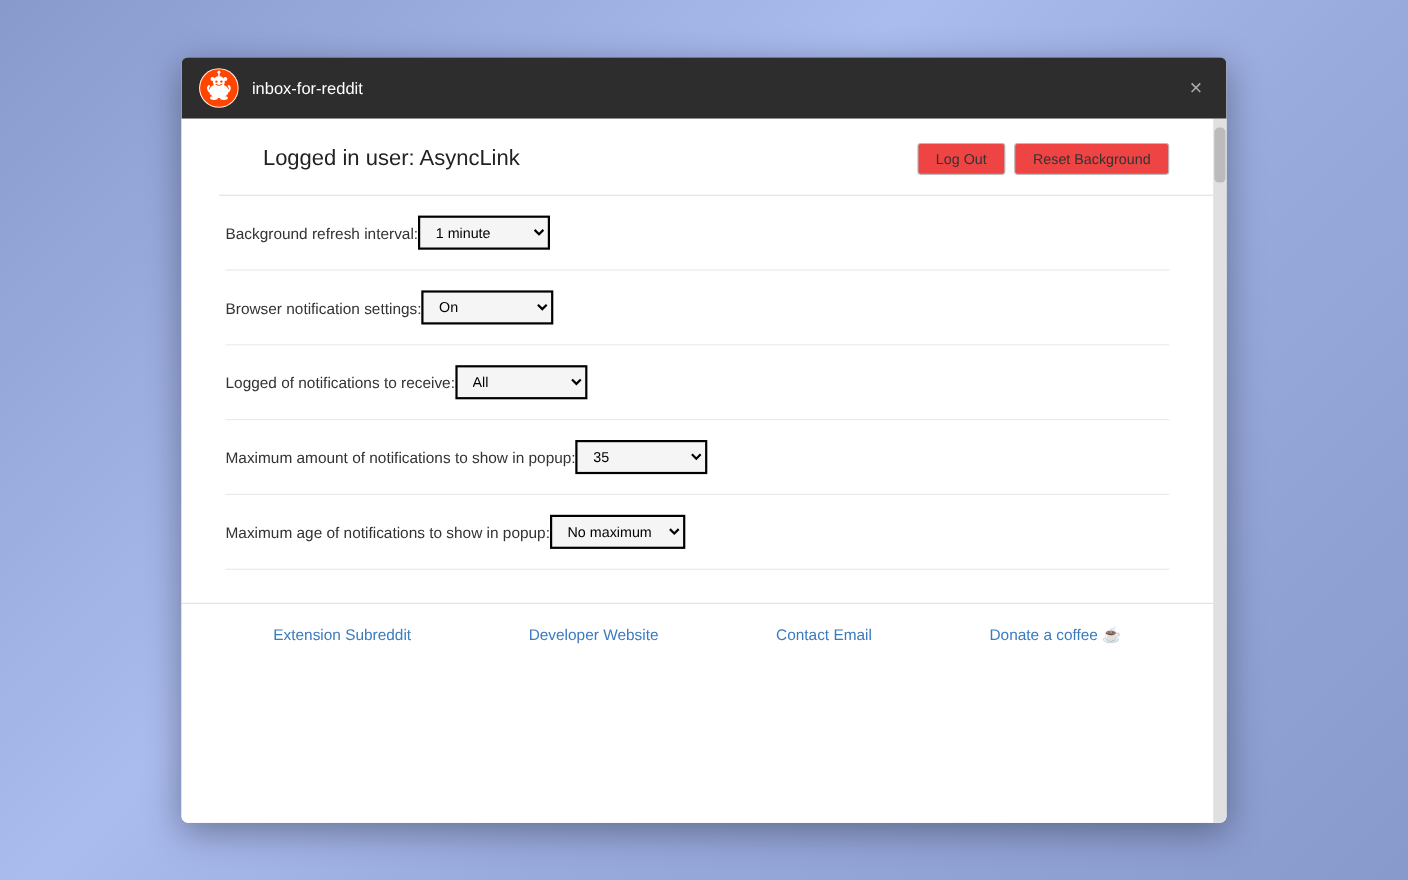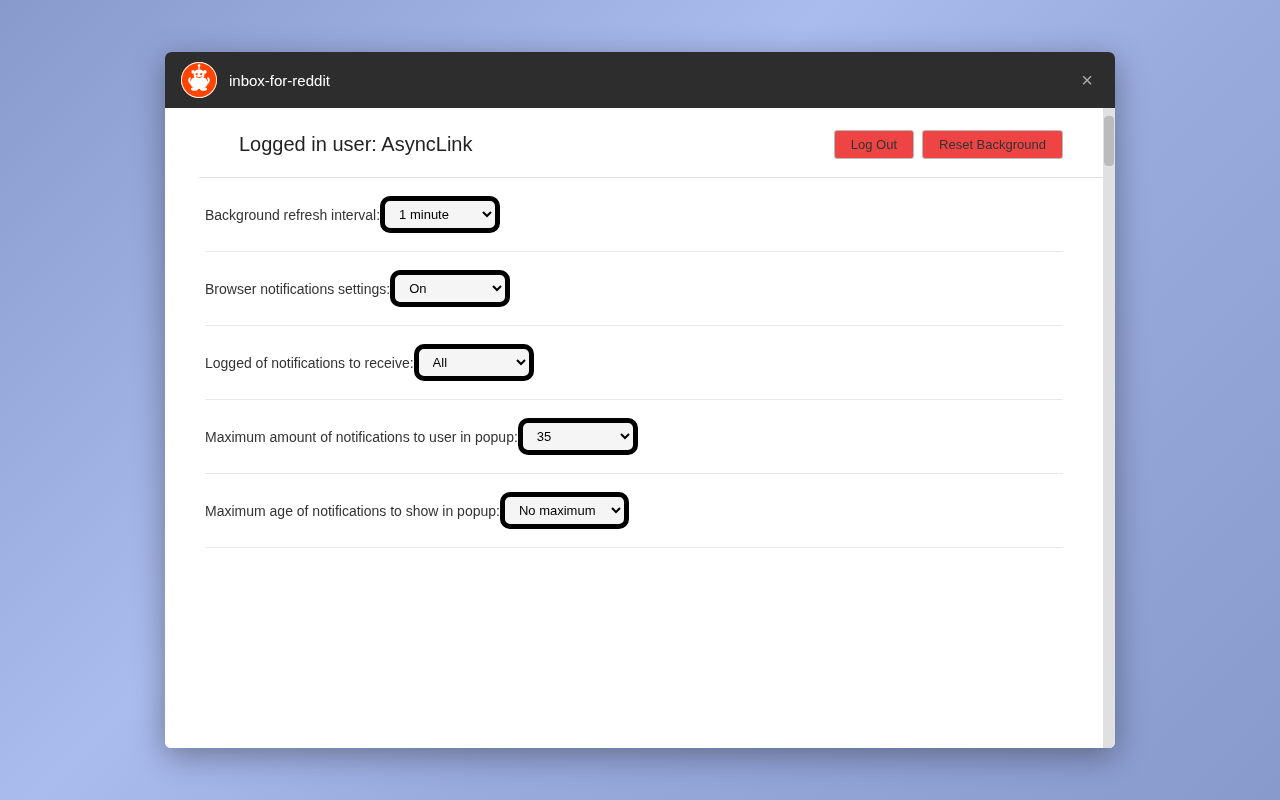--- a/index.html
+++ b/index.html
@@ -130,22 +130,22 @@
     }
 
     .setting-label {
       font-size: 14px;
       color: #333;
     }
 
     .setting-control select {
       padding: 5px 12px 5px 10px;
       font-size: 13px;
-      border: 5px solid #000000;
-      border-radius: 10px;
+      border: 2px solid #000000;
+      border-radius: 0;
       background: #f5f5f5;
       appearance: auto;
       cursor: pointer;
       min-width: 120px;
     }
 
     .footer-row {
       display: flex;
       align-items: center;
       justify-content: space-around;
@@ -234,21 +234,21 @@
               <option>30 seconds</option>
               <option selected="">1 minute</option>
               <option>2 minutes</option>
               <option>5 minutes</option>
               <option>10 minutes</option>
             </select>
           </div>
         </div>
 
         <div class="setting-row">
-          <span class="setting-label">Browser notifications settings:</span>
+          <span class="setting-label">Browser notification settings:</span>
           <div class="setting-control">
             <select>
               <option selected="">On</option>
               <option>Off</option>
             </select>
           </div>
         </div>
 
         <div class="setting-row">
           <span class="setting-label">Logged of notifications to receive:</span>
@@ -256,21 +256,21 @@
             <select>
               <option selected="">All</option>
               <option>Messages</option>
               <option>Comments</option>
               <option>Posts</option>
             </select>
           </div>
         </div>
 
         <div class="setting-row">
-          <span class="setting-label">Maximum amount of notifications to user in popup:</span>
+          <span class="setting-label">Maximum amount of notifications to show in popup:</span>
           <div class="setting-control">
             <select>
               <option>10</option>
               <option>20</option>
               <option selected="">35</option>
               <option>50</option>
               <option>100</option>
             </select>
           </div>
         </div>
@@ -283,19 +283,28 @@
               <option>1 hour</option>
               <option>6 hours</option>
               <option>1 day</option>
               <option>1 week</option>
             </select>
           </div>
         </div>
 
       </div>
 
+      <div class="footer-row">
+        <a class="footer-link" href="#">Extension Subreddit</a>
+        <a class="footer-link" href="#">Developer Website</a>
+        <a class="footer-link" href="#">Contact Email</a>
+        <a class="donate-link" href="#">
+          <span>Donate a coffee</span>
+          <span>☕</span>
+        </a>
+      </div>
     </div>
 
     <div class="scrollbar-track">
       <div class="scrollbar-thumb"></div>
     </div>
   </div>
 </div>
 
 </body></html>

